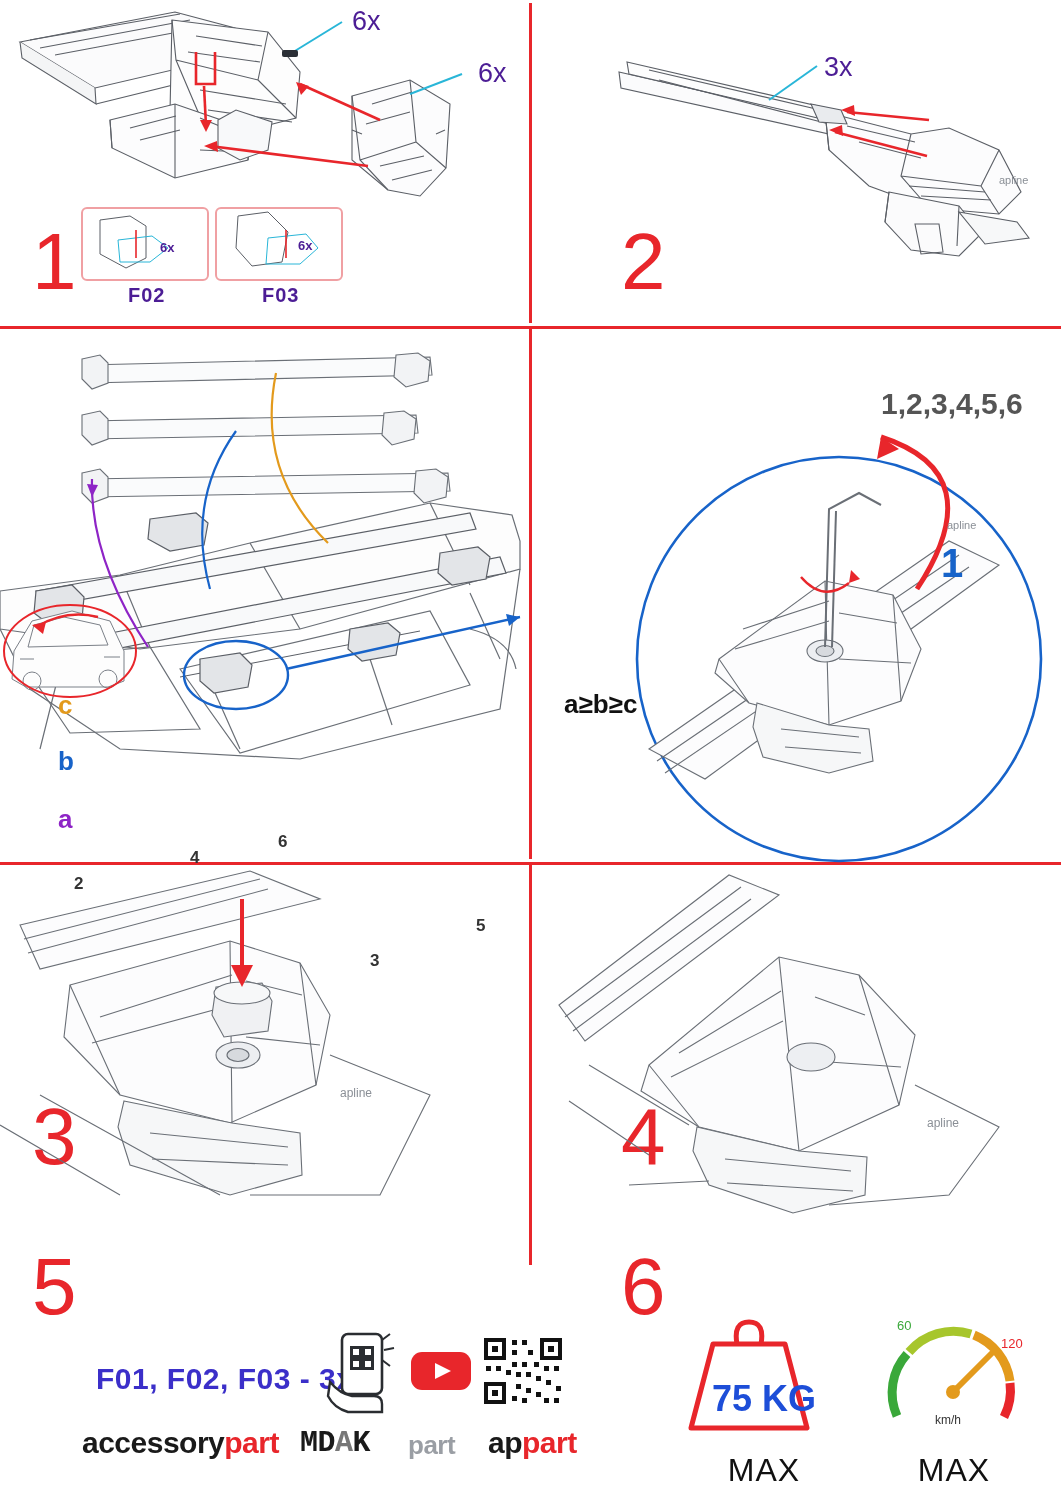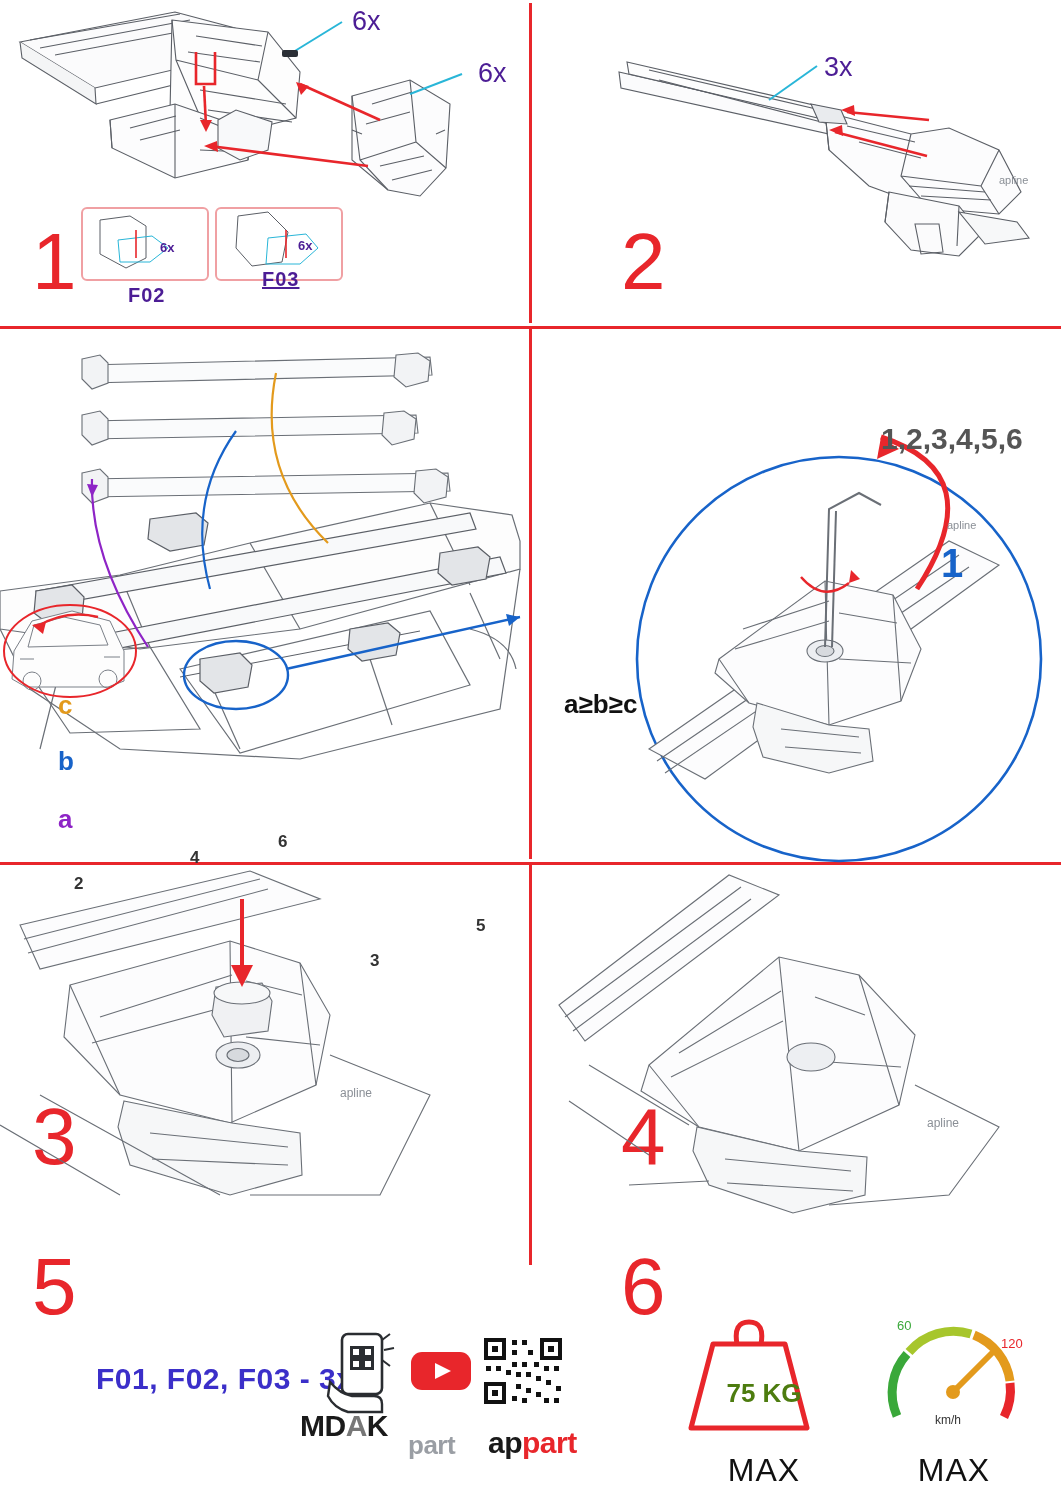--- a/index.html
+++ b/index.html
@@ -11,33 +11,33 @@
   .vline{position:absolute;width:3px;background:#e8262b;}
   .panel{position:absolute;}
   .stepnum{position:absolute;font-family:"Liberation Sans",sans-serif;color:#e8262b;font-weight:400;line-height:1;}
   .stepnum.big{font-size:80px;}
   svg{display:block;overflow:visible;}
   .lbl{position:absolute;font-weight:700;}
   .cyan{color:#4c1d95;}
   .blue{color:#1763c9;}
   .purple{color:#8e24c6;}
   .orange{color:#e39a1c;}
-  .gray{color:#555;margin-top:35px;}
+  .gray{color:#555;}
   .qtylbl{font-size:27px;font-weight:400;}
   .boxlbl{font-size:20px;color:#4c1d95;letter-spacing:1px;text-align:right;}
   .abc{font-size:26px;font-weight:700;}
   .seqtxt{font-size:30px;font-weight:700;}
   .smallnum{font-size:17px;color:#333;}
   .brandrow{position:absolute;display:flex;align-items:center;}
   .brand{font-size:30px;letter-spacing:-0.5px;}
   .brand .k{color:#1a1a1a;font-weight:700;}
   .brand .r{color:#e8262b;font-weight:700;}
   .brand .g{color:#777;font-weight:700;}
   .maxtxt{font-size:32px;color:#111;letter-spacing:1px;}
-  .kgtxt{font-size:26px;color:#4d7c0f;font-weight:700;}
+  .kgtxt{font-size:36px;color:#1d4ed8;font-weight:700;}
   .fo-list{font-size:30px;color:#3b2fc9;font-weight:700;letter-spacing:0.5px;}
   .tiny{font-size:11px;}
 </style>
 </head>
 <body>
 
 <div class="sheet">
 
   <div class="hr h1"></div>
   <div class="hr h2"></div>
@@ -101,21 +101,21 @@
         <path d="M268 238 L306 234 L318 248 L300 264 L266 264 Z" stroke="#29b6d8"></path>
       </g>
       <g stroke="#e8262b" stroke-width="1.6" fill="none">
         <path d="M136 230 L136 258"></path>
           <path d="M286 230 L286 258"></path>
       </g>
     </svg>
     <div class="lbl cyan qtylbl" style="left:352px;top:6px;">6x</div>
     <div class="lbl cyan qtylbl" style="left:478px;top:58px;">6x</div>
     <div class="lbl boxlbl" style="left:128px;top:284px;">F02</div>
-    <div class="lbl boxlbl" style="left:262px;top:268px;text-decoration:underline;">F03</div>
+    <div class="lbl boxlbl" style="left:262px;top:284px;">F03</div>
     <div class="lbl cyan tiny" style="left:160px;top:240px;font-size:13px;">6x</div>
     <div class="lbl cyan tiny" style="left:298px;top:238px;font-size:13px;">6x</div>
     <div class="stepnum big" style="left:32px;top:222px;">1</div>
   </div>
 
   <div class="panel" style="left:529px;top:0;width:532px;height:326px;">
     <svg width="532" height="326" viewBox="0 0 532 326">
       <g fill="none" stroke="#5b5f66" stroke-width="1.1">
         <path d="M90 72 L300 120 L300 134 L92 88 Z" fill="#fbfbfc"></path>
         <path d="M98 62 L306 110 L306 122 L100 74 Z" fill="#fdfdfd"></path>
@@ -356,21 +356,24 @@
           <rect x="34" y="48" width="5" height="5"></rect>
         <rect x="44" y="52" width="5" height="5"></rect>
           <rect x="54" y="56" width="5" height="5"></rect>
           <rect x="30" y="60" width="5" height="5"></rect>
         <rect x="40" y="62" width="5" height="5"></rect>
           <rect x="62" y="62" width="5" height="5"></rect>
           <rect x="72" y="62" width="5" height="5"></rect>
       </g>
     </svg>
 
-    <div class="brandrow" style="left:300px;top:79px;">
+    <div class="brandrow" style="left:82px;top:96px;">
+      <span class="brand"><span class="k">accessory</span><span class="r">part</span></span>
+    </div>
+    <div class="brandrow" style="left:300px;top:96px;font-family:Liberation Mono, monospace;">
       <span class="brand"><span class="k">MD</span><span class="g">A</span><span class="k">K</span></span>
     </div>
     <div class="brandrow" style="left:408px;top:100px;">
       <span class="brand" style="font-size:26px;color:#9a9ea4;font-weight:700;">part</span>
     </div>
     <div class="brandrow" style="left:488px;top:96px;">
       <span class="brand"><span class="k">ap</span><span class="r">part</span></span>
     </div>
   </div>
 

